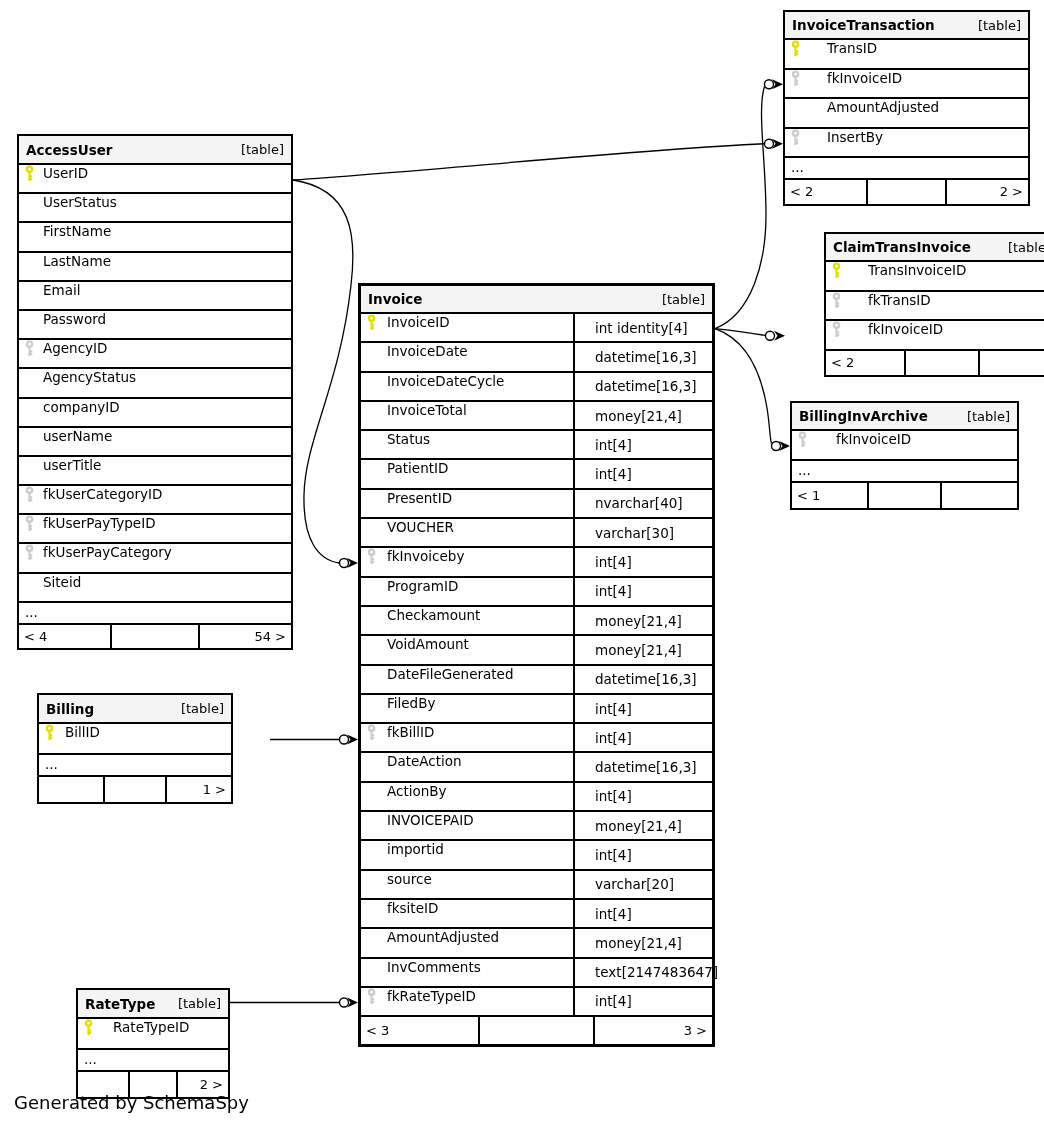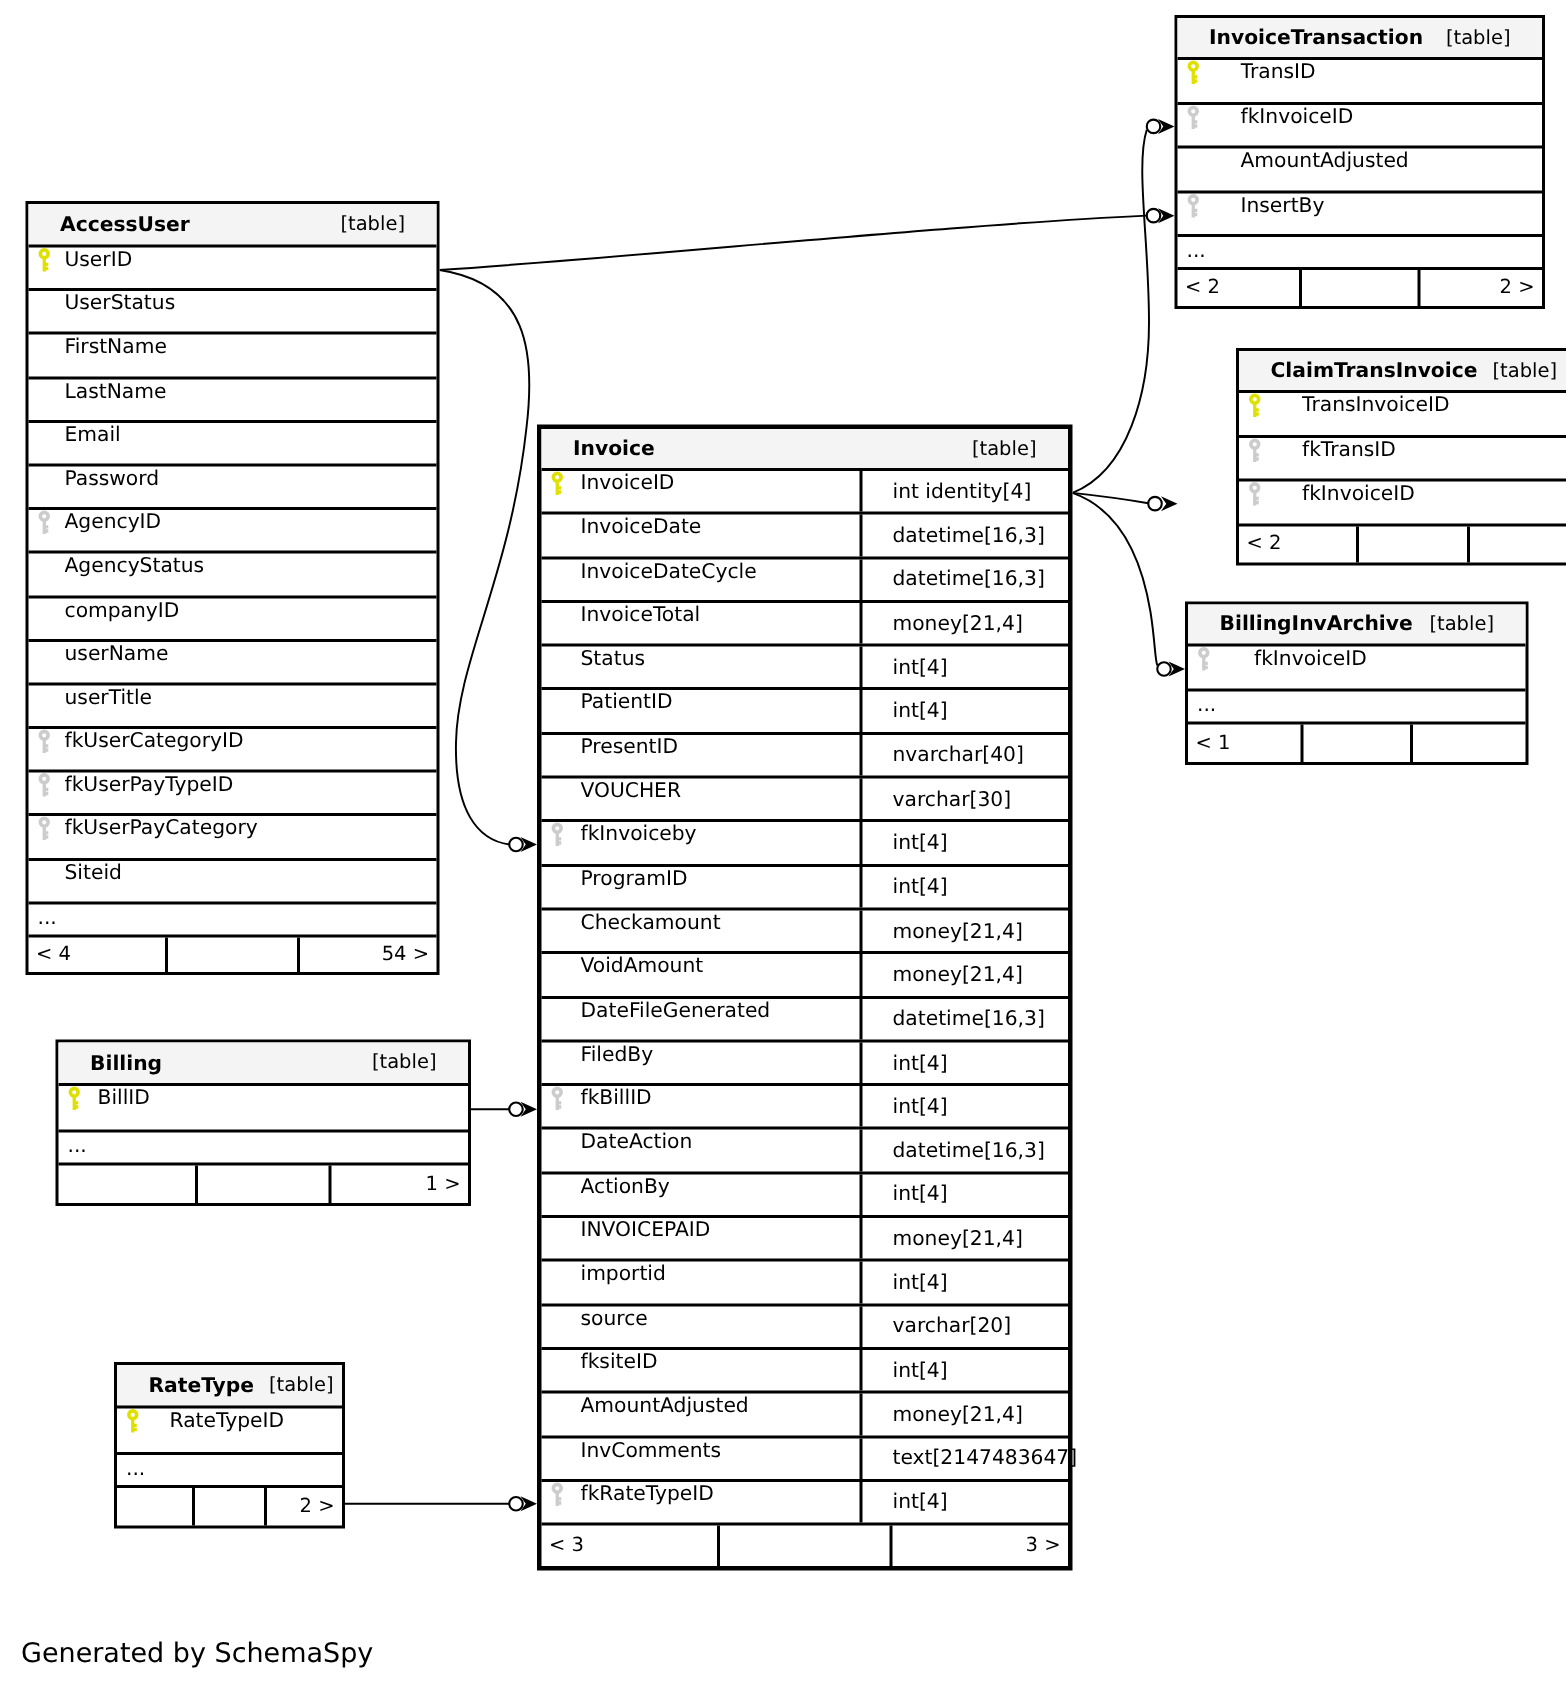--- a/index.html
+++ b/index.html
@@ -8,21 +8,21 @@
     font-family:"DejaVu Sans","Liberation Sans",sans-serif;color:#000;
     overflow:hidden;
   }
   #rel-layer{position:absolute;left:0;top:0;width:1044px;height:1121px;pointer-events:none}
   .rl{fill:none;stroke:#000;stroke-width:1.3px}
   .rc{fill:#fff;stroke:#000;stroke-width:1.4px}
   .ra{fill:#000;stroke:none}
 
   .tbl{position:absolute;background:#fff;border:2px solid #000;box-sizing:border-box}
   .th{display:flex;justify-content:space-between;align-items:center;background:#f4f4f4;
-      border-bottom:2px solid #000;padding:0 21px;height:var(--hh,28px);box-sizing:border-box;white-space:nowrap}
+      border-bottom:2px solid #000;padding:0 7px;height:var(--hh,28px);box-sizing:border-box;white-space:nowrap}
   .tn{font-weight:bold;font-size:13.5px}
   .tt{font-size:13px;margin-left:10px}
   .tr{display:flex;align-items:flex-start;height:var(--rh,29.5px);border-bottom:2px solid #000;
       box-sizing:border-box;font-size:13.5px;white-space:nowrap}
   .ic{width:var(--iw,24px);flex:none;display:flex;align-items:center;box-sizing:border-box;padding-left:5px}
   .cn{flex:1;overflow:hidden}
   .ct{width:139px;flex:none;align-self:stretch;display:flex;align-items:center;
       border-left:2px solid #000;padding-left:20px;box-sizing:border-box}
   .te{height:22px;border-bottom:2px solid #000;box-sizing:border-box;font-size:13.5px;
       padding-left:6px;line-height:18px}
@@ -30,22 +30,22 @@
   .tfc{flex:1;box-sizing:border-box;line-height:var(--fh,24px)}
   .tfc-left{padding-left:5px;border-right:2px solid #000}
   .tfc-mid{border-right:2px solid #000}
   .tfc-right{text-align:right;padding-right:5px}
 
   #tbl-0{left:17px;top:134px;width:276px;--rh:29.2px;--hh:29px;--fh:23px;--iw:24px}
   #tbl-1{left:358px;top:283px;width:357px;border-width:3px;--rh:29.3px;--hh:28px;--fh:27px;--iw:26px}
   #tbl-2{left:783px;top:10px;width:247px;--hh:28px;--rh:29.5px;--fh:24px;--iw:42px}
   #tbl-3{left:824px;top:232px;width:236px;--hh:28px;--rh:29.5px;--fh:24px;--iw:42px}
   #tbl-4{left:790px;top:401px;width:229px;--hh:28px;--rh:30px;--fh:25px;--iw:44px}
-  #tbl-5{left:37px;top:693px;width:277px;--hh:29px;--rh:31px;--fh:25px;--iw:26px}
-  #tbl-6{left:76px;top:908px;width:154px;--hh:29px;--rh:31px;--fh:25px;--iw:35px}
+  #tbl-5{left:37px;top:693px;width:196px;--hh:29px;--rh:31px;--fh:25px;--iw:26px}
+  #tbl-6{left:76px;top:988px;width:154px;--hh:29px;--rh:31px;--fh:25px;--iw:35px}
 
   #gen-note{position:absolute;left:14px;top:1092px;font-size:18px}
 </style>
 </head>
 <body>
 
 <svg id="rel-layer" width="1044" height="1121" viewBox="0 0 1044 1121" xmlns="http://www.w3.org/2000/svg">
   <g>
     <path class="rl" d="M293 180 C430 171 630 150 764.5 143.75"></path>
     <circle class="rc" cx="769" cy="143.75" r="4.5"></circle>

